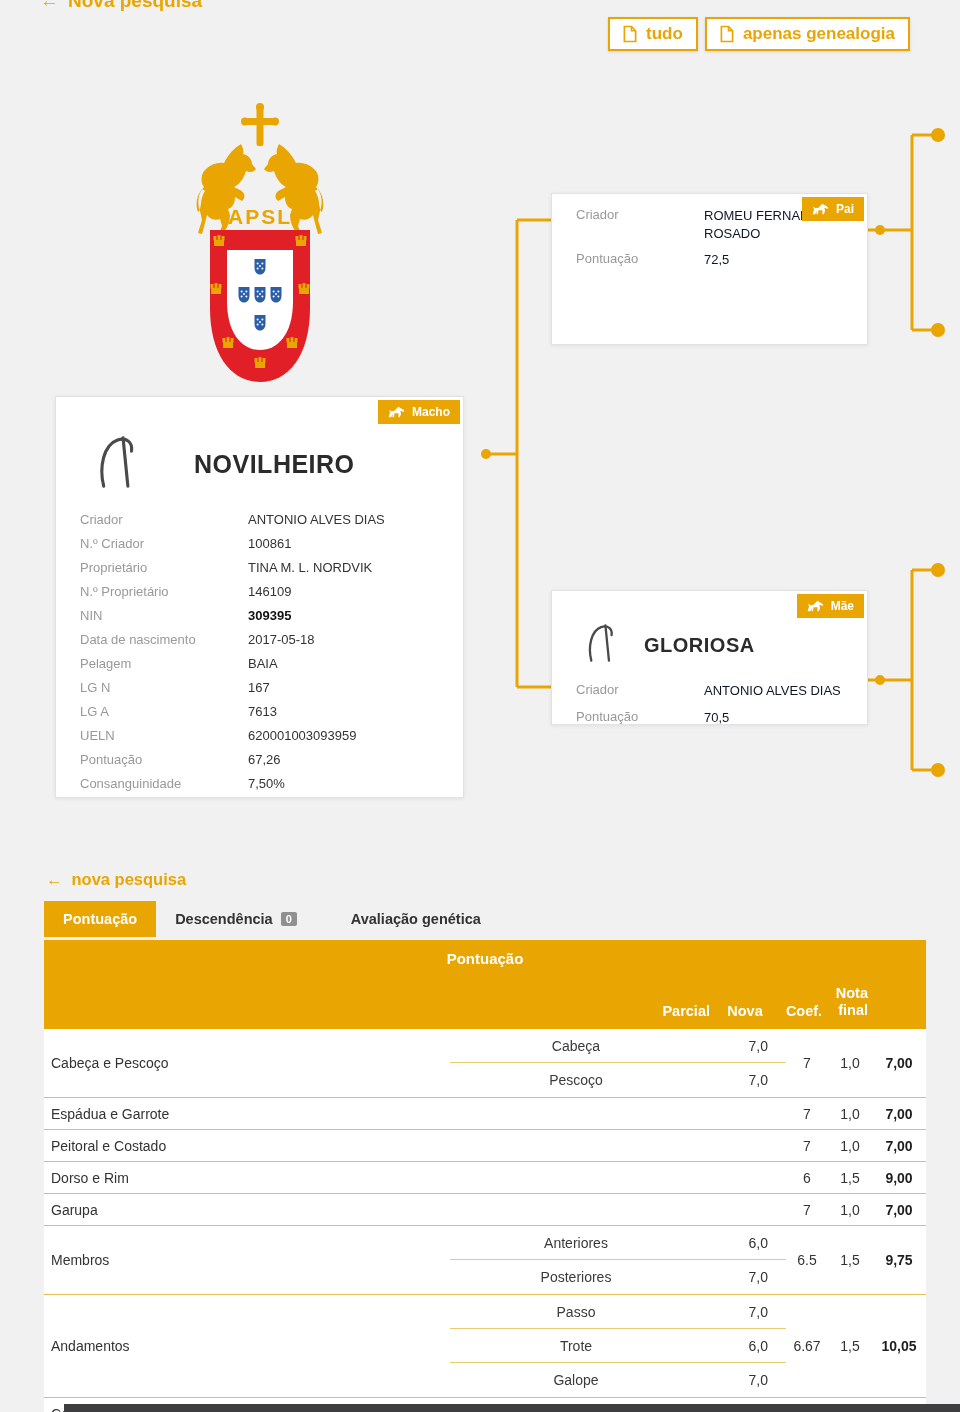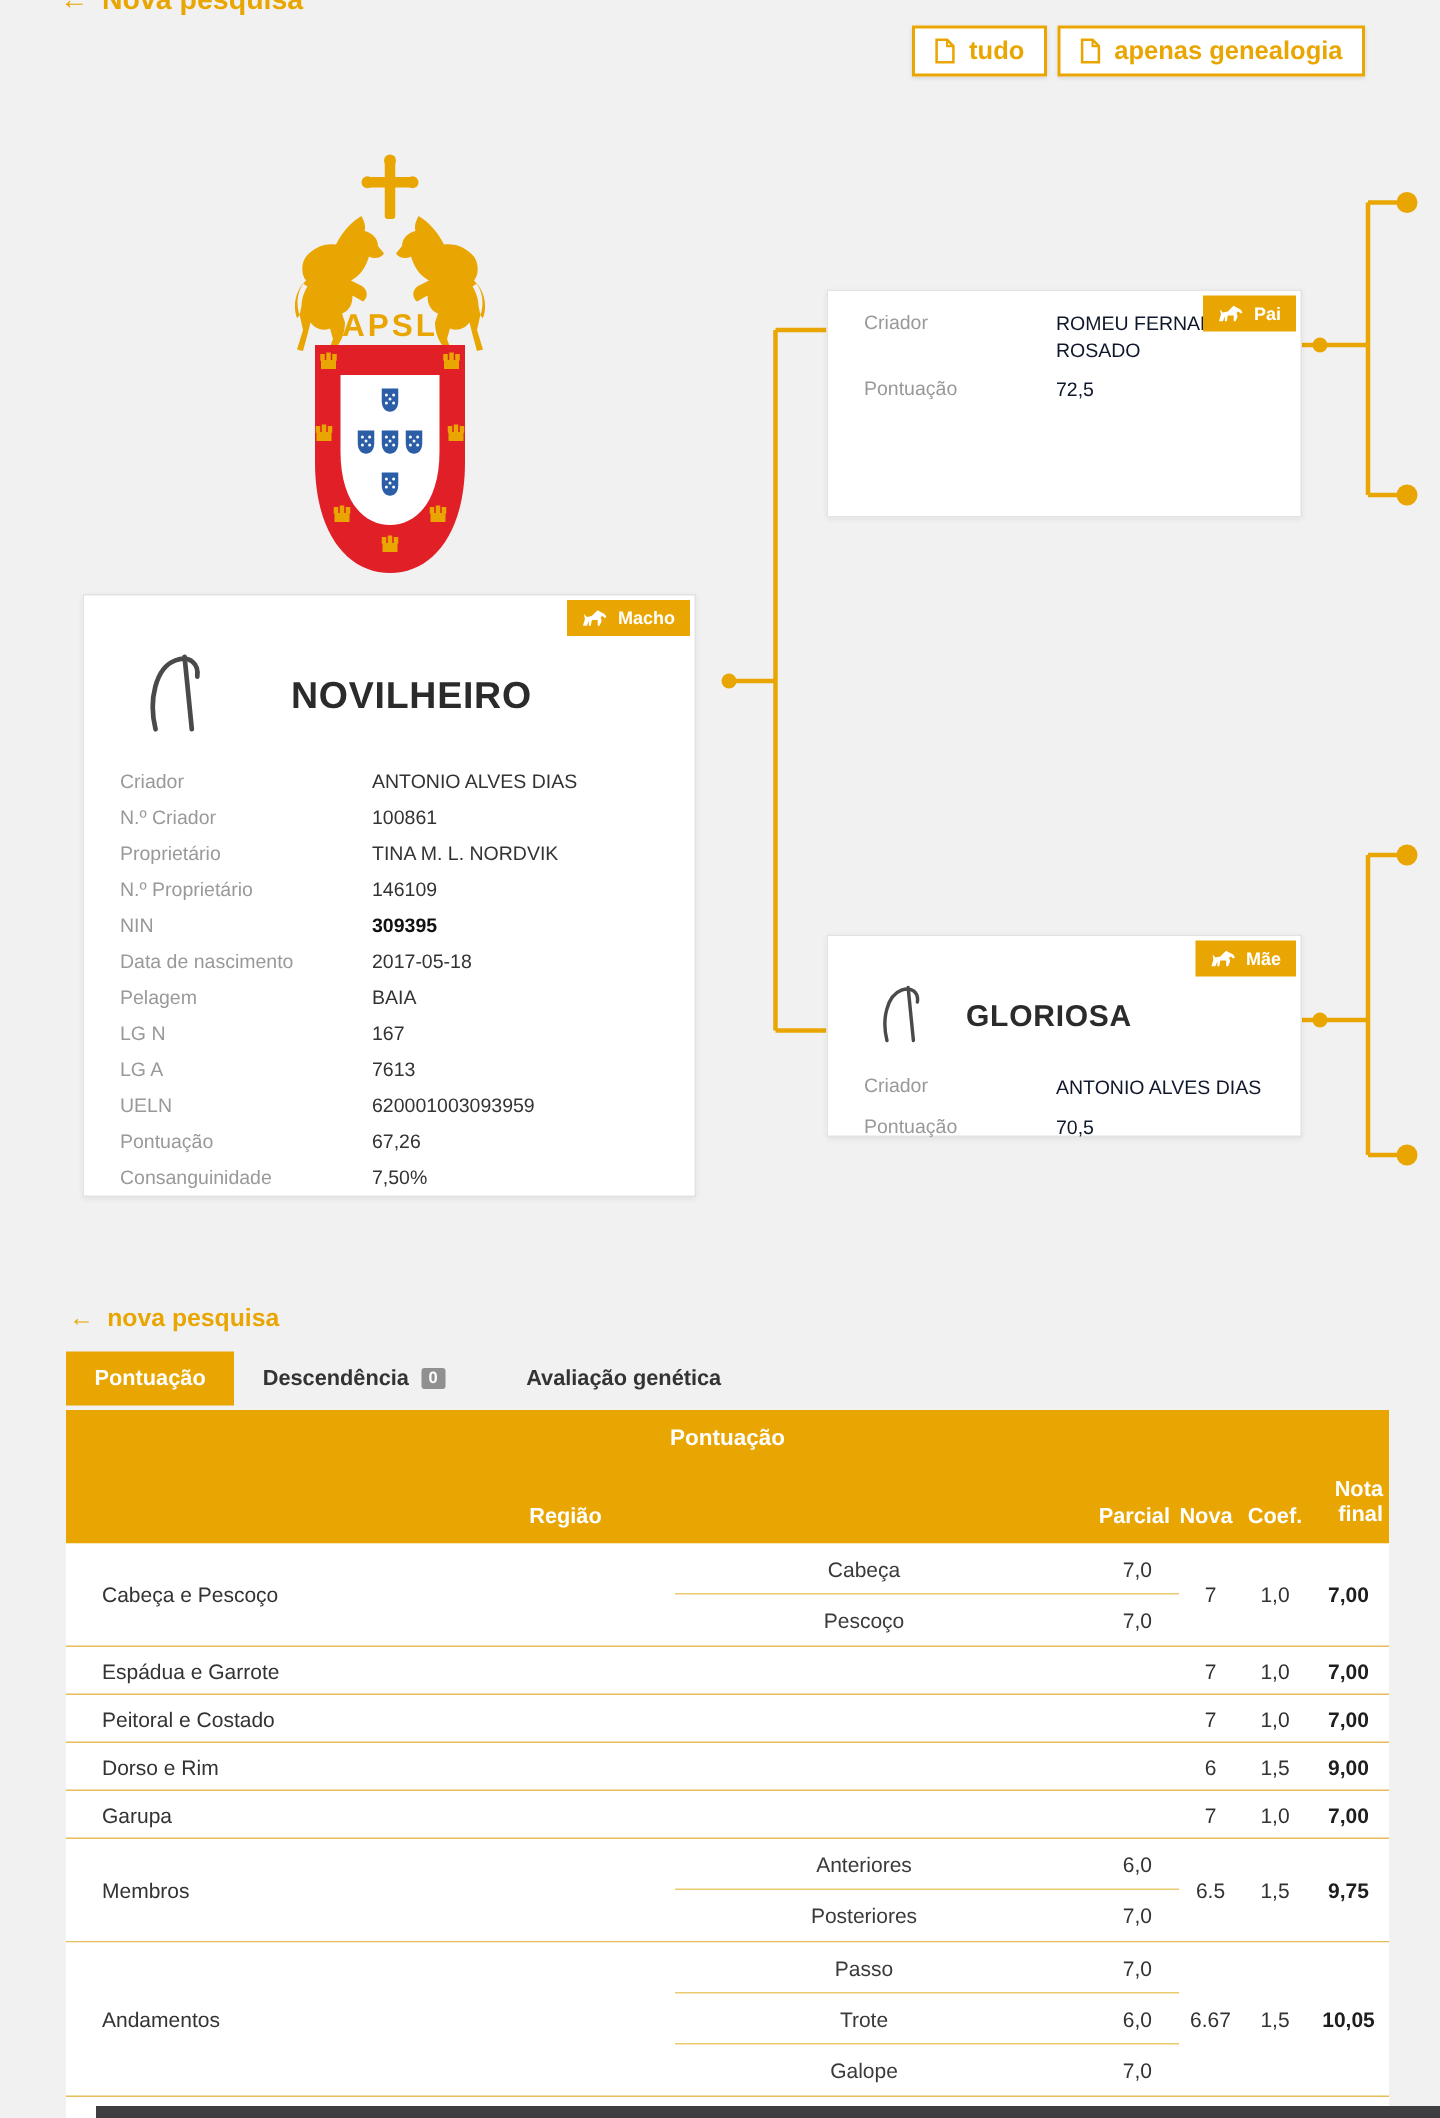--- a/index.html
+++ b/index.html
@@ -19,21 +19,21 @@
   
   #logo { position:absolute; left:185px; top:98px; width:150px; height:295px; }
 
   
   #connectors { position:absolute; left:0; top:0; pointer-events:none; }
 
   
   .card { position:absolute; background:#fff; border:1px solid #e2e2e2; box-shadow:0 1px 4px rgba(0,0,0,.07); cursor:pointer; }
   #card-main { left:55px; top:396px; width:409px; height:402px; }
   #card-sire { left:551px; top:163px; width:317px; height:152px;margin-top:30px; }
-  #card-dam  { left:551px; top:590px; width:317px; height:135px;margin-top:33px; }
+  #card-dam  { left:551px; top:590px; width:317px; height:135px; }
   .badge { position:absolute; top:3px; right:3px; background:#E9A602; color:#fff; font-size:12px; font-weight:bold;
            padding:5px 10px; display:flex; align-items:center; gap:7px; }
   .card-head { display:flex; align-items:center; }
   #card-main .card-head { padding:36px 0 0 40px; gap:56px; }
   #card-sire .card-head, #card-dam .card-head { padding:30px 0 0 34px; gap:28px; }
   .horse-name { font-weight:bold; color:#2b2b2b; letter-spacing:.5px; }
   #card-main .horse-name { font-size:25px; }
   #card-sire .horse-name, #card-dam .horse-name { font-size:20px; }
   .details { padding:18px 24px 0 24px; }
   .detail-row { display:flex; margin-bottom:10.5px; font-size:13px; color:#333; line-height:13.5px; }
@@ -57,21 +57,21 @@
   .thead { background:#E9A602; color:#fff; }
   .thead-title { text-align:center; font-size:15px; font-weight:bold; padding:10px 0 2px; }
   .thead-cols { display:grid; grid-template-columns:666px 70px 48px 44px 54px; align-items:end;
                 font-size:14.5px; font-weight:bold; padding:16px 0 10px; }
   .h-regiao { text-align:center; }
   .h-parcial { text-align:right; }
   .h-nota, .h-coef { text-align:center; }
   .h-final { text-align:right; padding-right:4px; line-height:1.18; }
   .trow { display:grid; grid-template-columns:406px 336px 42px 44px 54px; align-items:center;
           border-bottom:1px solid #E5BE57; background:#fff; min-height:32px; font-size:14px; color:#333; }
-  .c-region { padding-left:24px; }
+  .c-region { padding-left:7px; }
   .c-parts .part { display:grid; grid-template-columns:1fr 84px; align-items:center; height:34px;
                    border-bottom:1px solid #EACB6F; }
   .c-parts .part:last-child { border-bottom:0; }
   .part-label { text-align:center; color:#3a3a3a; }
   .part-value { text-align:right; padding-right:18px; }
   .c-nota, .c-coef { text-align:center; }
   .c-final { text-align:center; font-weight:bold; color:#1e1e1e; }
 
   #bottom-bar { position:absolute; left:64px; right:0; bottom:0; height:8px; background:#3e3e40; z-index:5; cursor:pointer; }
 </style>
@@ -307,21 +307,20 @@
     </div>
     <div class="tab" id="tab-genetics">
       <span>Avaliação genética</span>
     </div>
   </div>
 
   <div id="score-table">
     <div class="thead">
       <div class="thead-title">Pontuação</div>
       <div class="thead-cols">
-        <span class="h-regiao">Região</span>
         <span class="h-parcial">Parcial</span>
         <span class="h-nota">Nova</span>
         <span class="h-coef">Coef.</span>
         <span class="h-final">Nota final</span>
       </div>
     </div>
     <div class="tbody" id="score-body">
         <div class="trow">
           <div class="c-region">Cabeça e Pescoço</div>
           <div class="c-parts">

